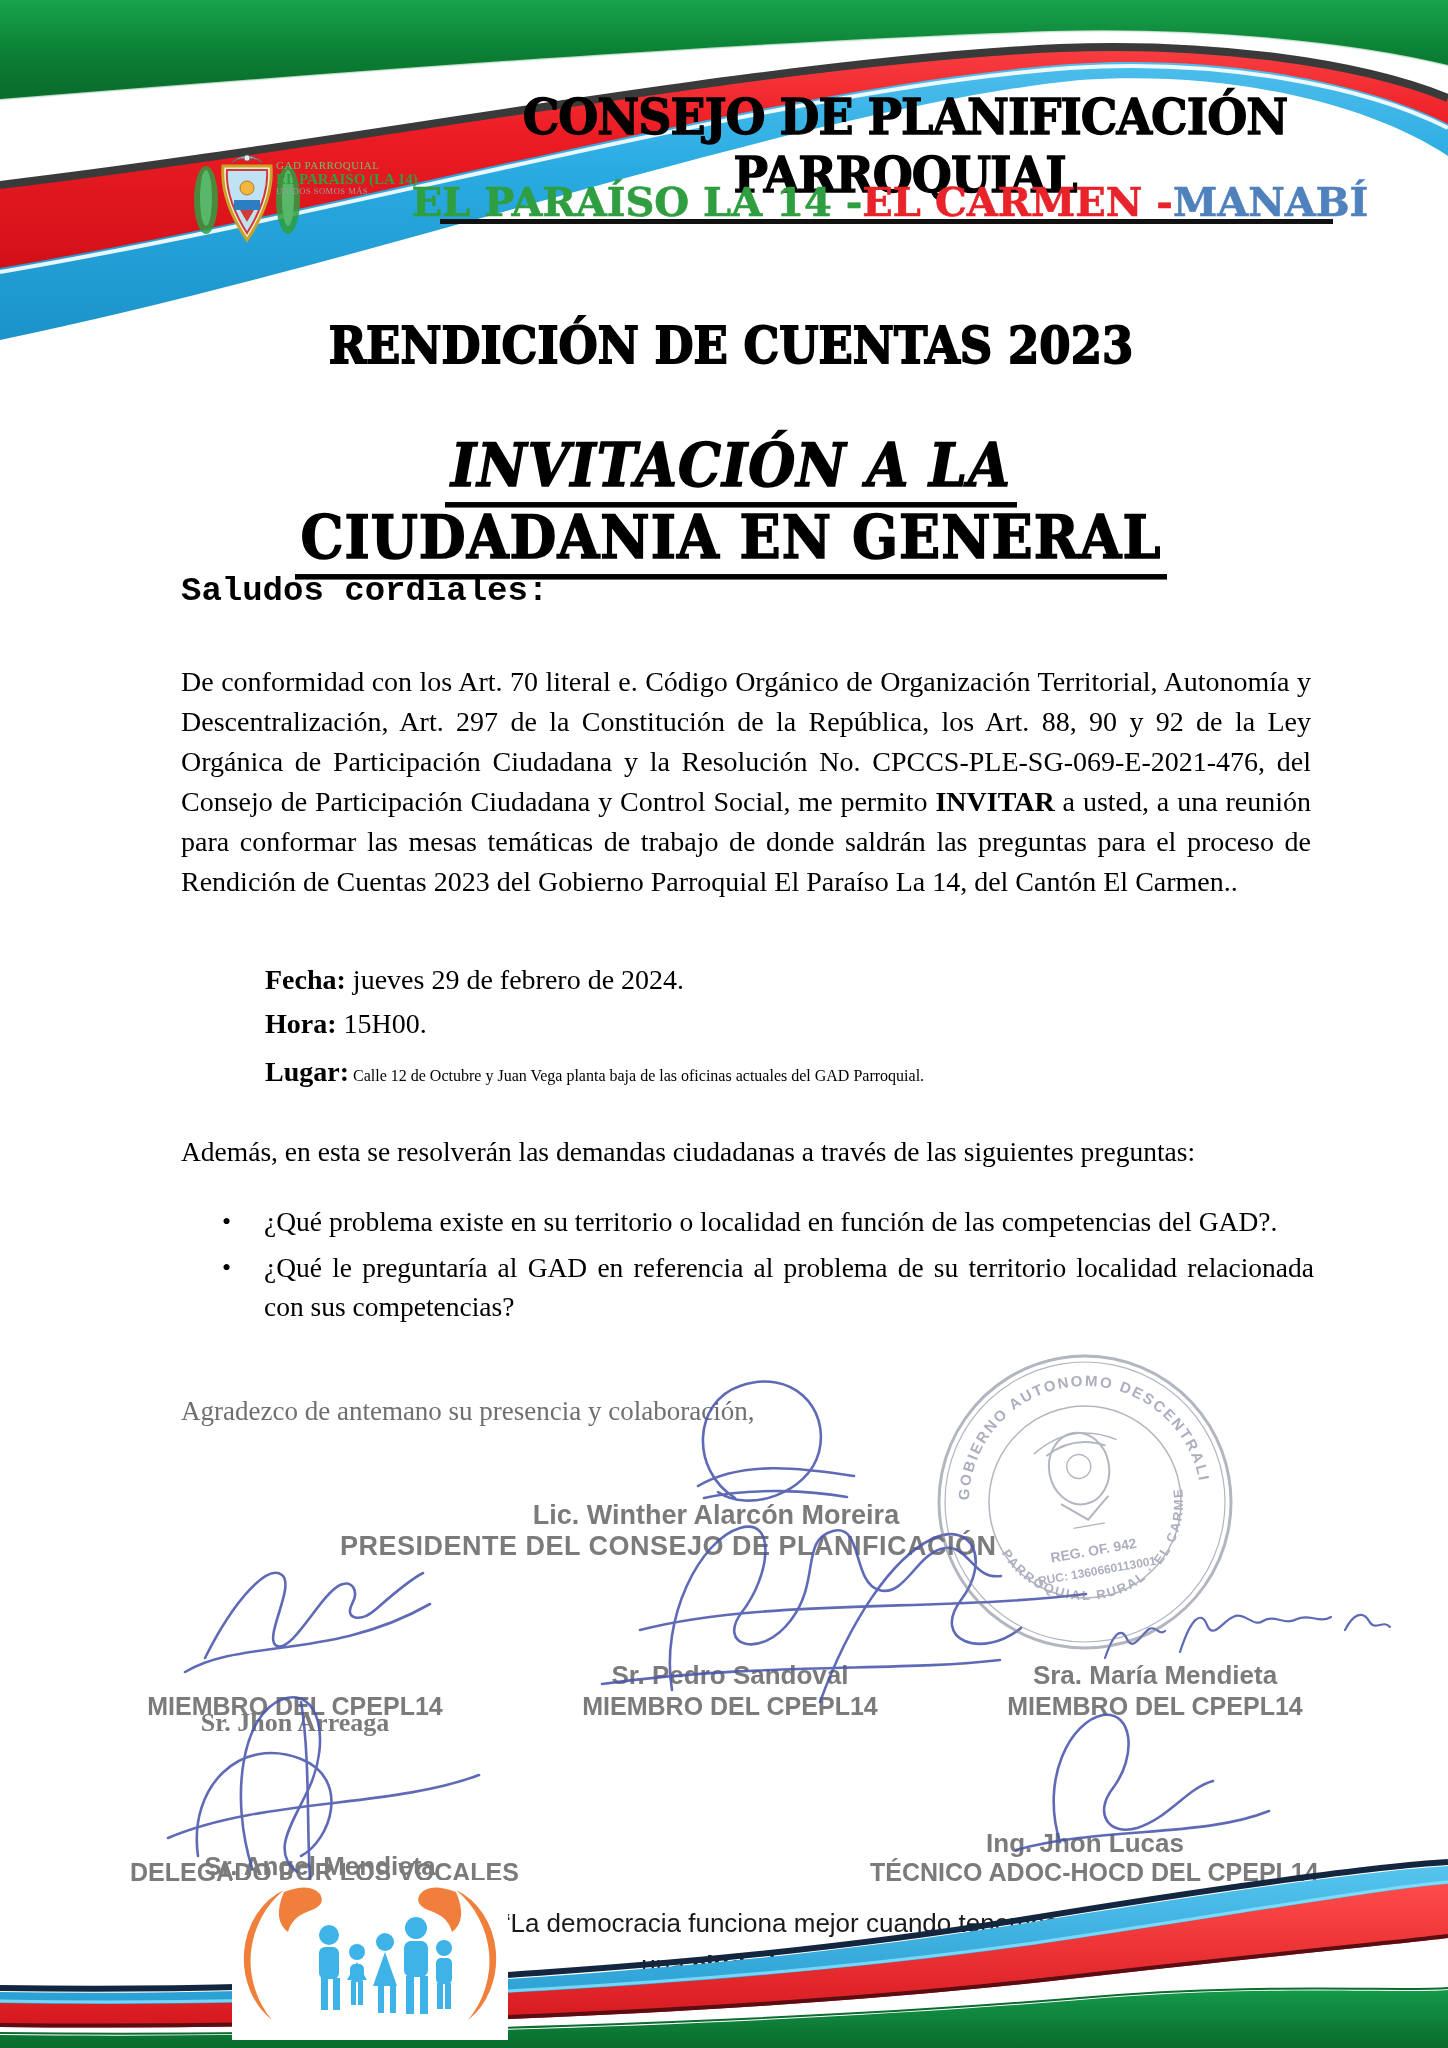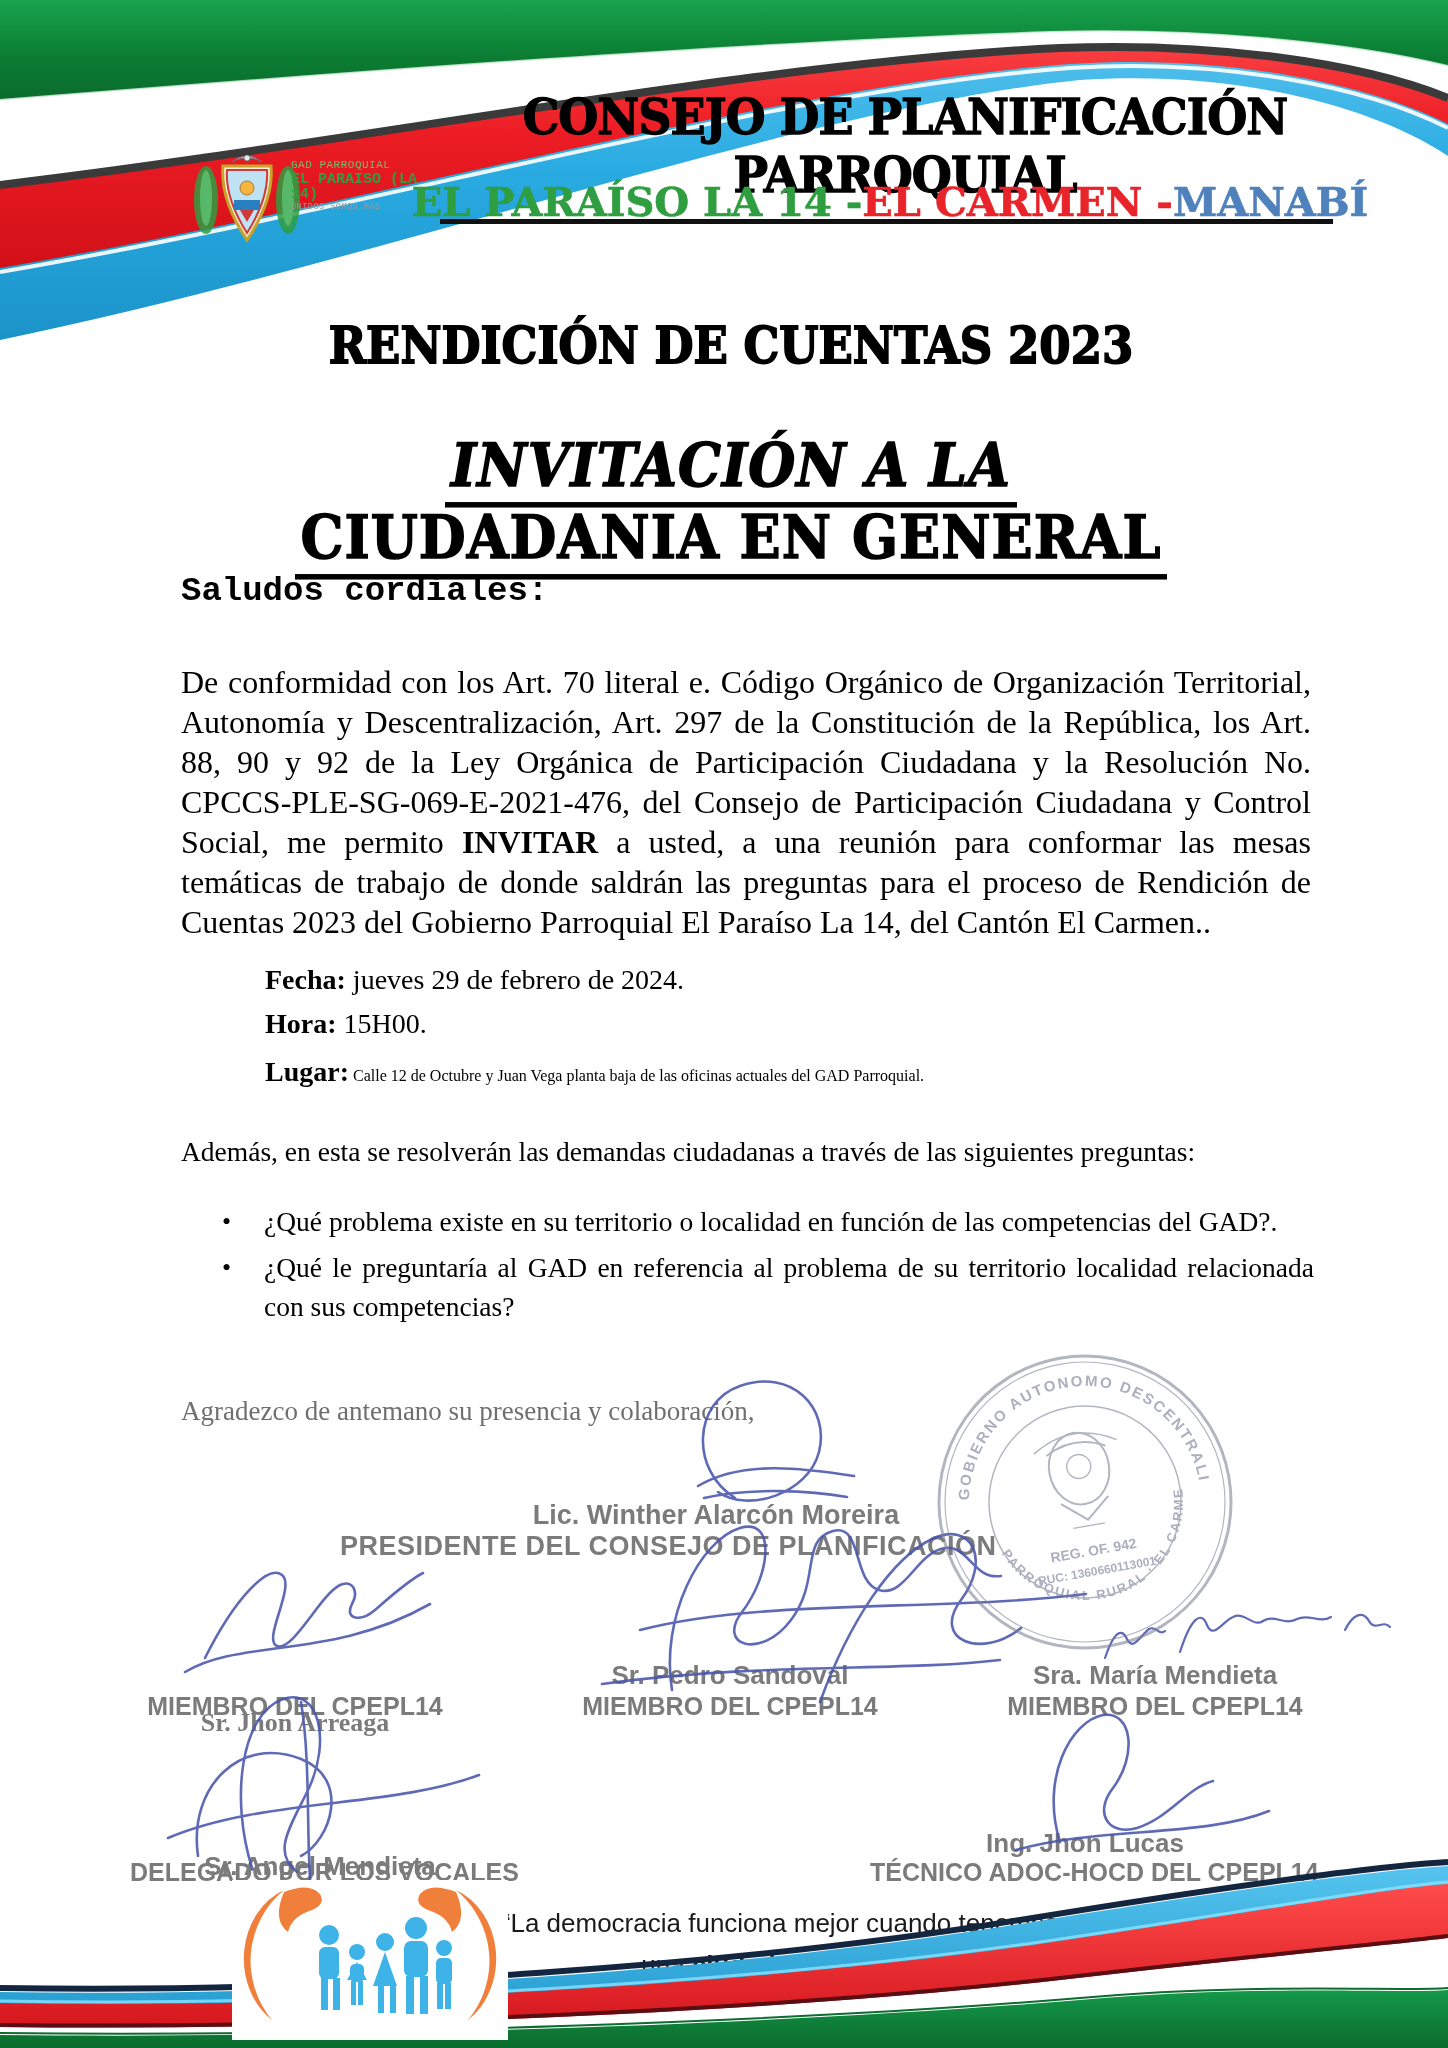--- a/index.html
+++ b/index.html
@@ -13,40 +13,40 @@
     font-family:"DejaVu Serif",serif;font-weight:bold;font-size:46px;letter-spacing:-1px;
     -webkit-text-stroke:1.2px #000;transform:scaleY(1.06);}
   .region-line{left:430px;top:178px;width:920px;display:flex;justify-content:center;
     font-family:"DejaVu Serif",serif;font-weight:bold;font-size:40px;white-space:nowrap;
     -webkit-text-stroke:.6px currentColor;}
   .region-green{color:#2f9e41;}
   .region-red{color:#e8232a;}
   .region-blue{color:#4f81bd;}
   .title-rule{left:440px;top:219px;width:893px;height:5px;background:#111;}
 
-  .logo-text{left:276px;top:160px;width:150px;line-height:1.05;font-family:Liberation Mono, monospace;margin-left:15px;}
+  .logo-text{left:276px;top:160px;width:150px;line-height:1.05;font-family:Liberation Serif, serif;}
   .logo-l1{font-size:11px;color:#6cbf6c;letter-spacing:.5px;}
   .logo-l2{font-size:15px;font-weight:bold;color:#2f9e41;}
   .logo-l3{font-size:8.5px;color:#9a9a9a;letter-spacing:.5px;}
 
   
   .headings{left:14px;top:0;width:1434px;text-align:center;margin-top:13px;}
   .h-banner{position:absolute;top:306px;left:0;width:100%;
     font-family:"DejaVu Serif",serif;font-weight:bold;font-size:45px;letter-spacing:0px;
     -webkit-text-stroke:1.6px #000;transform:scaleY(1.12);}
   .h-inv1{position:absolute;top:420px;left:0;width:100%;font-style:italic;}
   .h-inv2{position:absolute;top:492px;left:0;width:100%;}
   .h-inv1 span,.h-inv2 span{display:inline-block;font-family:"DejaVu Serif",serif;font-weight:bold;
     font-size:54px;letter-spacing:1px;-webkit-text-stroke:1.4px #000;
     border-bottom:5px solid #000;padding:0 6px 2px 6px;transform:scaleY(1.1);}
 
   
   .salutation{left:181px;top:572px;font-family:Liberation Mono, monospace;
     font-weight:bold;font-size:34px;}
-  .para1{left:181px;top:662px;width:1130px;font-size:32px;line-height:40px;
+  .para1{left:181px;top:662px;width:1130px;font-size:28px;line-height:40px;
     text-align:justify;}
   .para1 b{font-weight:bold;}
   .detail{left:265px;font-size:28px;}
   .detail b{font-weight:bold;}
   .d-fecha{top:964px;}
   .d-hora{top:1008px;}
   .d-lugar{top:1056px;font-size:28px;}
   .d-lugar .small{font-size:16px;}
   .para2{left:181px;top:1136px;width:1140px;font-size:27.5px;}
   .bullets{left:222px;top:1202px;width:1092px;}

